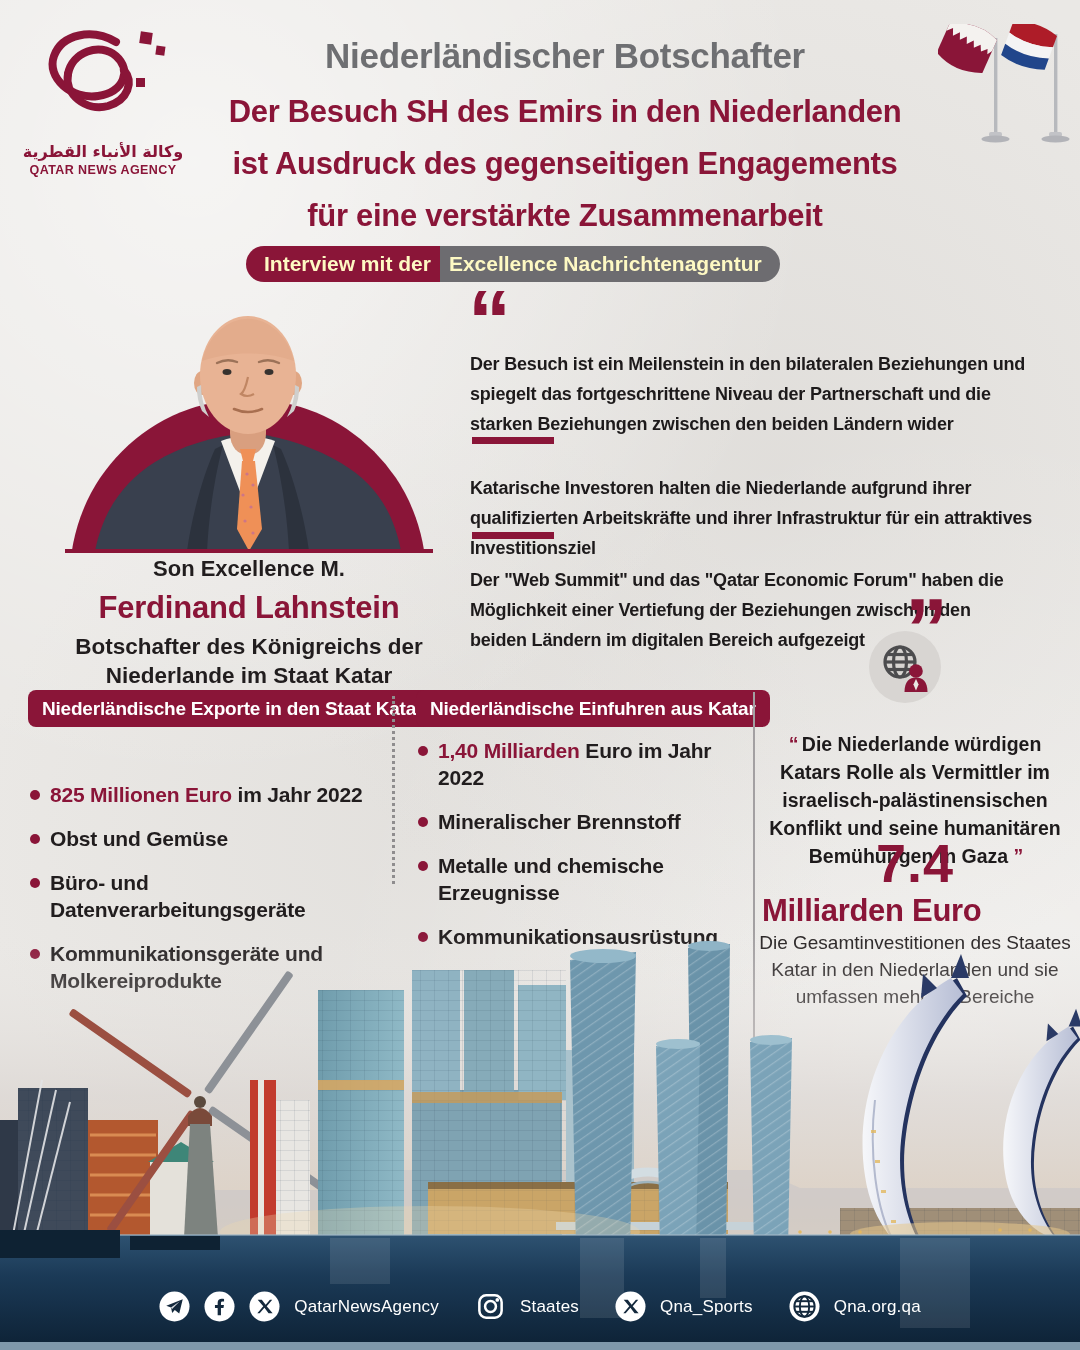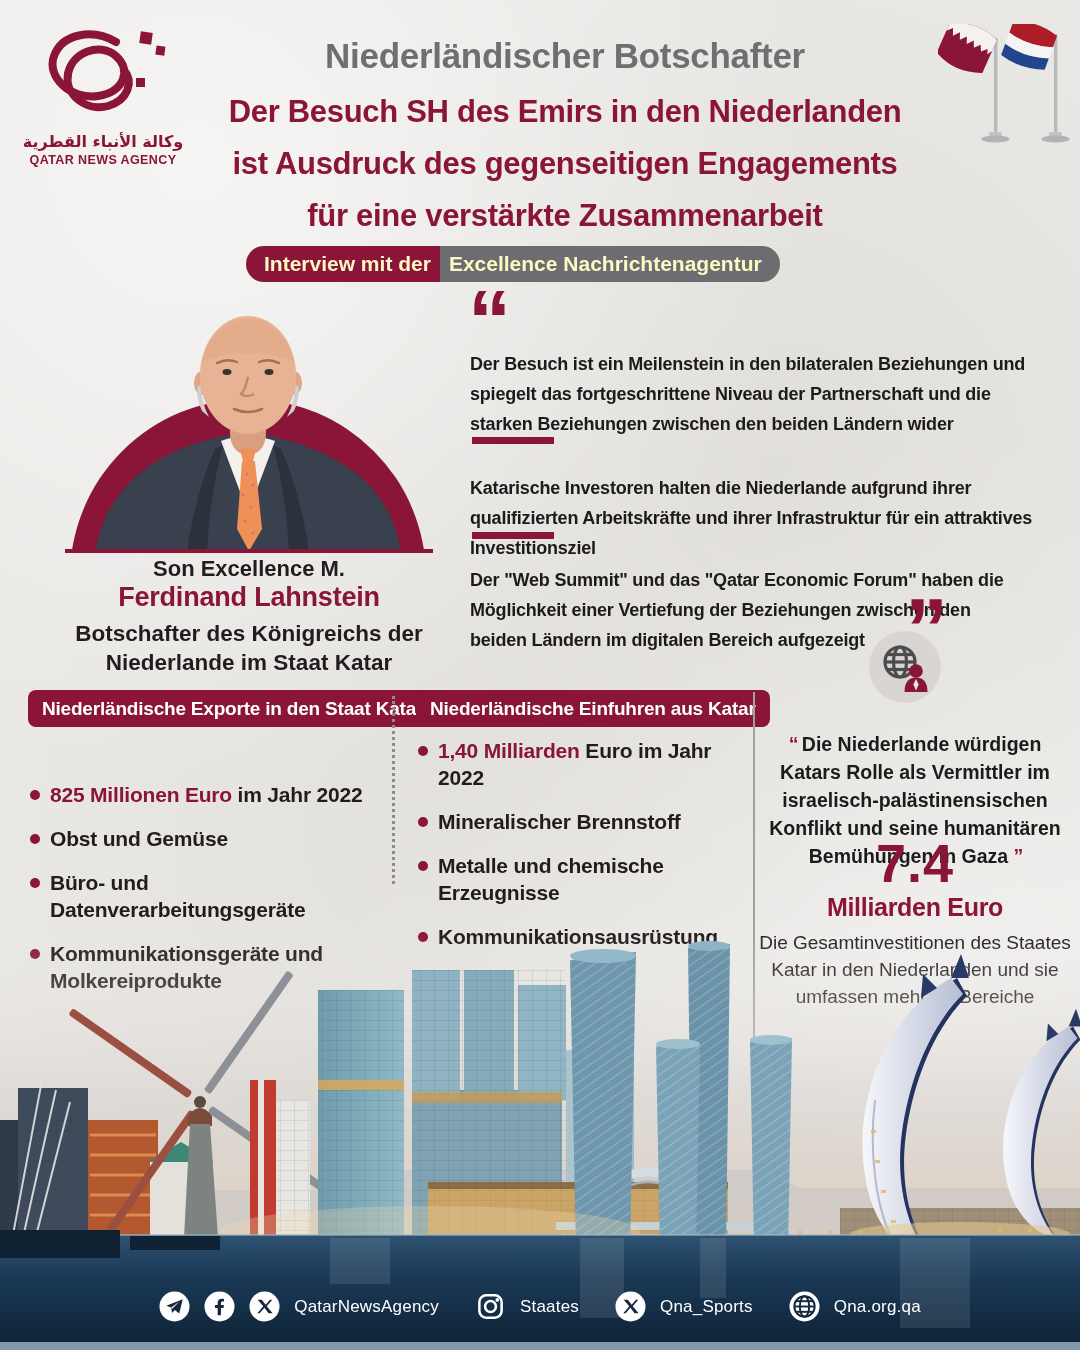--- a/index.html
+++ b/index.html
@@ -8,21 +8,21 @@
     background-color:#eae8e5;
     background-image:
       radial-gradient(circle at 18% 12%, rgba(255,255,255,.55), transparent 42%),
       radial-gradient(circle at 72% 35%, rgba(206,203,199,.35), transparent 45%),
       radial-gradient(circle at 38% 62%, rgba(211,208,204,.30), transparent 40%),
       radial-gradient(circle at 88% 78%, rgba(255,255,255,.40), transparent 45%);}
   .abs{position:absolute;}
 
   
   .logo{left:18px;top:26px;width:170px;text-align:center;}
-  .logo-ar{font-family:"DejaVu Sans",sans-serif;color:#8A1538;font-size:16px;font-weight:700;margin-top:10px;}
+  .logo-ar{font-family:"DejaVu Sans",sans-serif;color:#8A1538;font-size:16px;font-weight:700;margin-top:20px;}
   .logo-en{color:#8A1538;font-size:12.5px;font-weight:700;letter-spacing:.4px;margin-top:2px;}
   .kicker{left:150px;top:36px;width:830px;text-align:center;font-size:35px;font-weight:700;color:#6e6f72;letter-spacing:-.3px;}
   .title{left:130px;top:86px;width:870px;text-align:center;font-size:31px;font-weight:700;color:#8A1538;line-height:52px;letter-spacing:-.3px;}
   .flags{left:938px;top:24px;}
 
   
   .badge{left:246px;top:246px;height:36px;display:flex;align-items:center;border-radius:999px;overflow:hidden;
     font-size:21px;font-weight:700;color:#fef9c3;white-space:nowrap;}
   .badge-left{background:#8A1538;height:100%;display:flex;align-items:center;padding:0 9px 0 18px;}
   .badge-right{background:#6d6c70;height:100%;display:flex;align-items:center;padding:0 18px 0 9px;}
@@ -36,21 +36,21 @@
   .qp2{top:455px;}
   .qp3{top:547px;width:560px;}
   .qbar{left:472px;width:82px;height:7px;background:#8A1538;}
   .qb1{top:437px;} .qb2{top:532px;}
 
   
   .portrait{left:65px;top:299px;width:368px;height:252px;}
   .photo-underline{left:65px;top:549px;width:368px;height:4px;background:#8A1538;}
   .amb{left:50px;top:556px;width:398px;text-align:center;}
   .amb-hon{font-size:22px;font-weight:700;}
-  .amb-name{font-size:27px;font-weight:700;color:#8A1538;margin-top:0;letter-spacing:-.2px;}
+  .amb-name{font-size:31px;font-weight:700;color:#8A1538;margin-top:8px;letter-spacing:-.2px;}
   .amb-role{font-size:22.5px;font-weight:700;line-height:29px;margin-top:6px;}
 
   
   .pill{display:inline-flex;align-items:center;height:37px;background:#8A1538;color:#fff;
     border-radius:8px;padding:0 14px;font-weight:700;font-size:19px;white-space:nowrap;letter-spacing:-.2px;}
   .pill-exports{left:28px;top:690px;}
   .pill-imports{left:416px;top:690px;}
   ul.blist{left:30px;top:781px;width:352px;list-style:none;margin:0;padding:0;}
   ul.blist2{left:418px;top:737px;width:322px;}
   .bullet{display:flex;align-items:flex-start;margin-bottom:17px;}
@@ -58,21 +58,21 @@
   .btxt{font-size:21px;font-weight:700;line-height:27px;letter-spacing:-.2px;}
   .btxt .hl{color:#8A1538;}
   .divider-dotted{left:392px;top:696px;height:188px;border-left:3px dotted #8f8d8e;}
   .divider-solid{left:753px;top:692px;height:358px;width:2px;background:#a3a0a2;}
 
   
   .med-icon{left:869px;top:631px;}
   .med-quote{left:762px;top:710px;width:306px;text-align:center;font-size:19.5px;font-weight:700;line-height:28px;color:#1d1a1b;}
   .medq-mark{color:#8A1538;font-weight:700;letter-spacing:-2px;}
   .stat-value{left:762px;top:836px;width:306px;text-align:center;font-size:54px;font-weight:700;color:#8A1538;line-height:54px;letter-spacing:1px;}
-  .stat-unit{left:762px;top:893px;width:306px;text-align:center;font-size:25px;font-weight:700;color:#8A1538;letter-spacing:-.3px;}
+  .stat-unit{left:762px;top:893px;width:306px;font-size:31px;font-weight:700;color:#8A1538;letter-spacing:-.3px;}
   .stat-desc{left:757px;top:929px;width:316px;text-align:center;font-size:19px;font-weight:500;line-height:27px;color:#262223;}
 
   
   .cityscape{left:0;top:930px;width:1080px;height:420px;}
   .social{left:0;top:1291px;width:1080px;display:flex;justify-content:center;align-items:center;gap:10px;}
   .sgroup{display:flex;align-items:center;gap:14px;}
   .sgap{width:16px;}
   .slabel{color:#fff;font-size:17px;font-weight:500;letter-spacing:.2px;}
   .sicon{display:block;}
   .bottom-strip{left:0;top:1342px;width:1080px;height:8px;background:#7f98aa;}

